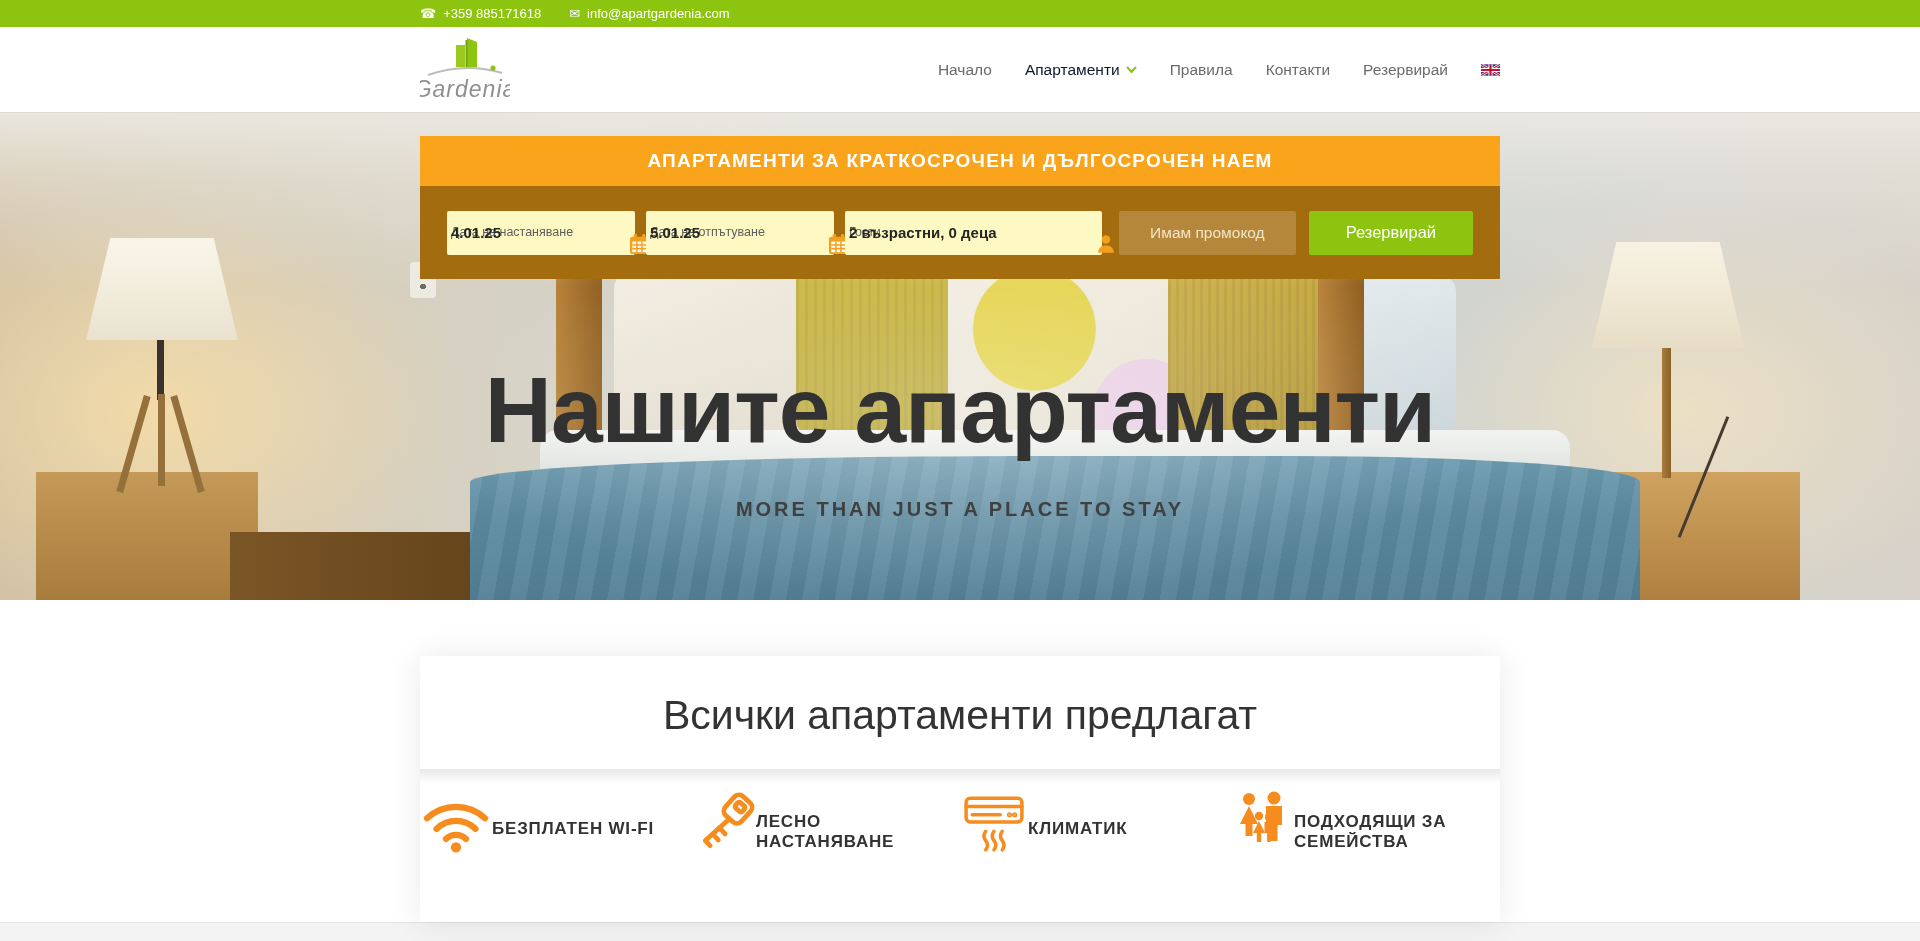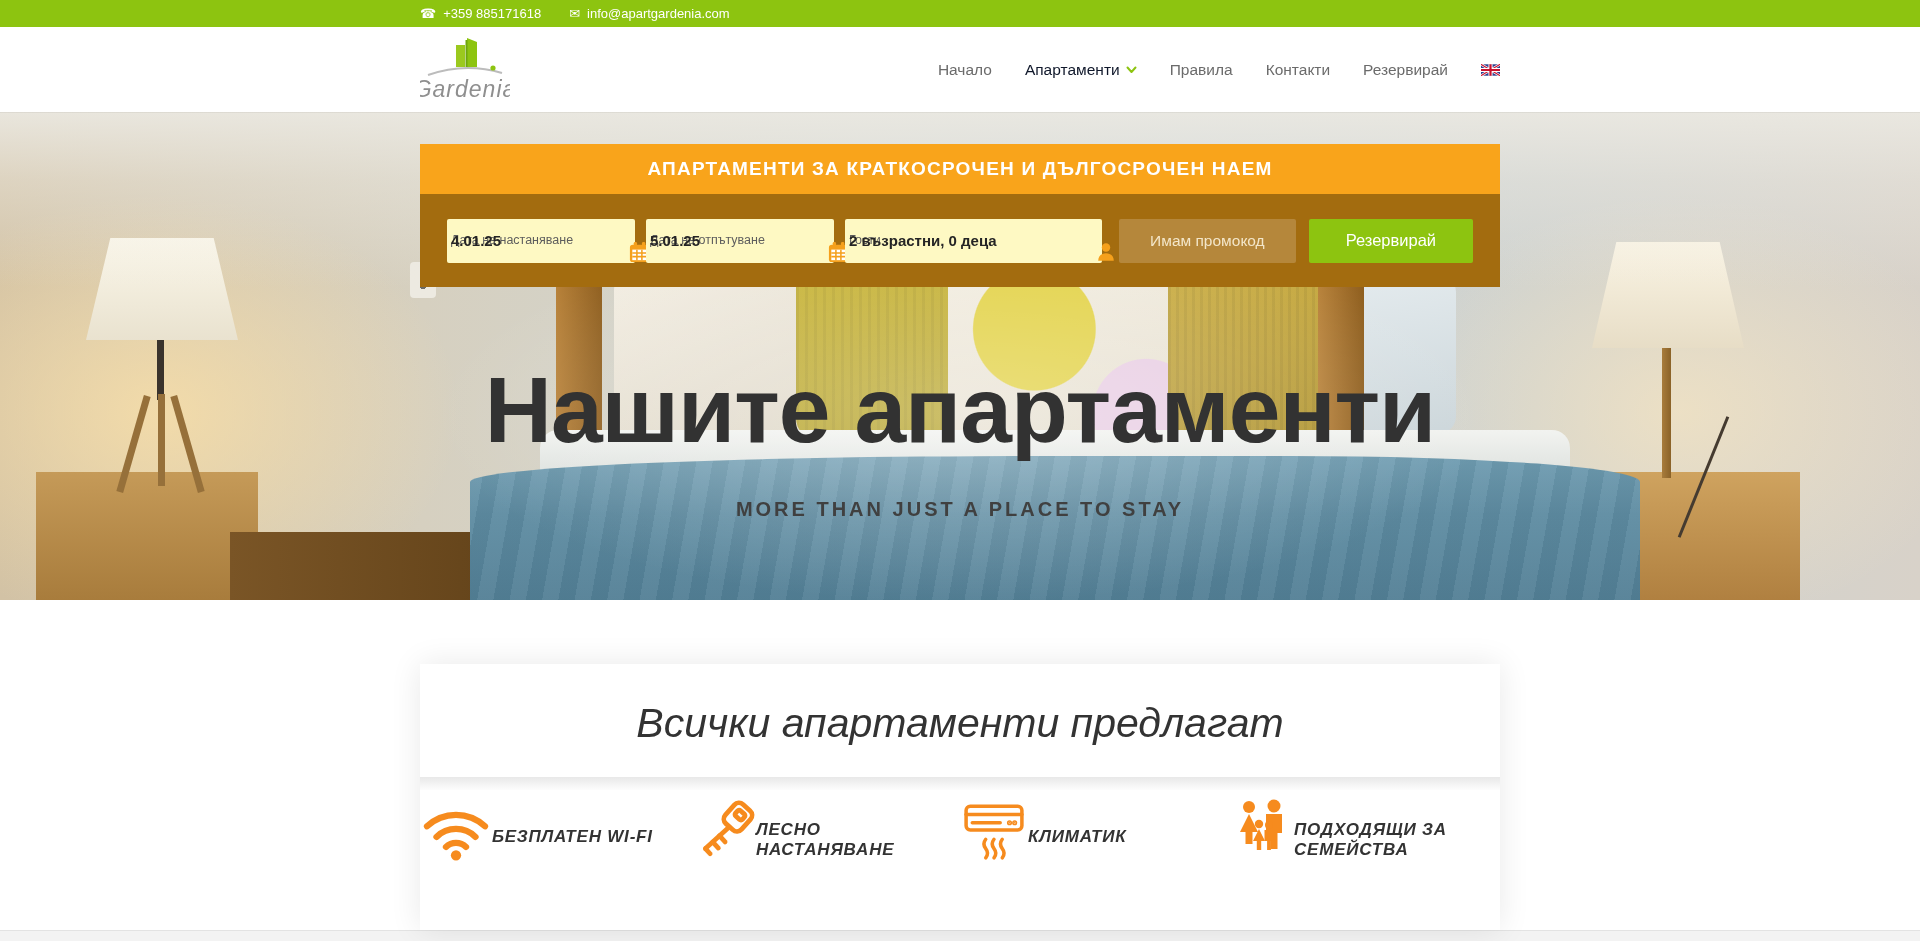--- a/index.html
+++ b/index.html
@@ -70,38 +70,38 @@
   .cord-r { left:1702px; top:300px; width:3px; height:130px; background:#453b30; transform:rotate(22deg); }
   .photo-top-blur { inset:0; background:linear-gradient(180deg, rgba(235,233,226,0.92) 0%, rgba(235,233,226,0.45) 14%, rgba(235,233,226,0) 36%); }
   .photo-center-light { inset:0; background:radial-gradient(ellipse 760px 270px at 50% 62%, rgba(255,255,255,0.28), transparent 70%); }
 
   .hero-title { top:252px; left:0; width:100%; text-align:center; font-size:93px; line-height:1;
     color:#323232; font-weight:400; letter-spacing:-1px; z-index:6; }
   .hero-subtitle { top:386px; left:0; width:100%; text-align:center; font-size:20px; font-weight:700;
     letter-spacing:3px; color:#404040; z-index:6; }
 
   
-  .booking { position:absolute; top:32px; left:50%; transform:translateX(-50%); width:1080px; z-index:20; }
+  .booking { position:absolute; top:24px; left:50%; transform:translateX(-50%); width:1080px; z-index:20; }
   .banner { position:static !important; height:50px; background:#f9a41b; color:#fff; display:flex; align-items:center;
     justify-content:center; font-size:19px; font-weight:600; letter-spacing:1.2px; }
   .strip { position:static !important; height:93px; background:#a36c0f; display:flex; align-items:center; padding:0 27px; gap:11px; }
   .field { position:relative !important; background:#fef9c3; height:44px; border-radius:2px; padding:5px 32px 5px 4px;
     display:flex; flex-direction:column; justify-content:center; cursor:pointer; flex:none; }
   .field .flabel { font-size:12.5px; color:#5d5d5d; line-height:1.25; }
   .field .fvalue { font-size:15px; font-weight:700; color:#252525; line-height:1.3; }
   .f-checkin { width:188px; } .f-checkout { width:188px; } .f-guests { width:257px;text-decoration:underline; }
   .ficon { position:absolute !important; right:7px; top:50%; transform:translateY(-50%); line-height:0; }
   .btn { position:static !important; height:44px; border:none; cursor:pointer; font-family:inherit; border-radius:2px; }
   .btn-promo { width:183px; margin-left:6px; background:#b5873b; color:#f3e6c9; font-size:15.5px; }
   .btn-reserve { width:170px; margin-left:2px; background:#8dc410; color:#fff; font-size:16.5px; }
 
   
   .features-wrap { background:#fff; height:318px; }
-  .card { width:1080px; margin:12px auto; position:relative; top:52px; height:266px; background:#fff;
-    box-shadow:0 0 30px rgba(0,0,0,0.09);font-style:italic; }
+  .card { width:1080px; margin:4px auto; position:relative; top:52px; height:266px; background:#fff;
+    box-shadow:0 0 30px rgba(0,0,0,0.09); }
   .card-title { padding-top:36px; text-align:center; font-size:41px; font-weight:400; color:#333; }
   .sec-divider { height:13px; margin-top:30px; background:linear-gradient(180deg,#e8e8e8,#fdfdfd); }
   .features { display:flex; margin-top:6px; }
   .feature { flex:1; display:flex; flex-direction:row; align-items:center; cursor:default; }
   .feature .icon-box { height:66px; display:flex; align-items:flex-end; justify-content:center; }
   .feature .feat-label { margin-top:16px; font-size:17px; font-weight:700; letter-spacing:0.8px; color:#333; }
   .f2 .feat-label, .f4 .feat-label { margin-top:21px; }
 
   .bottom-strip { height:23px; background:#f3f3f3; border-top:1px solid #e3e3e3; }
 </style>

